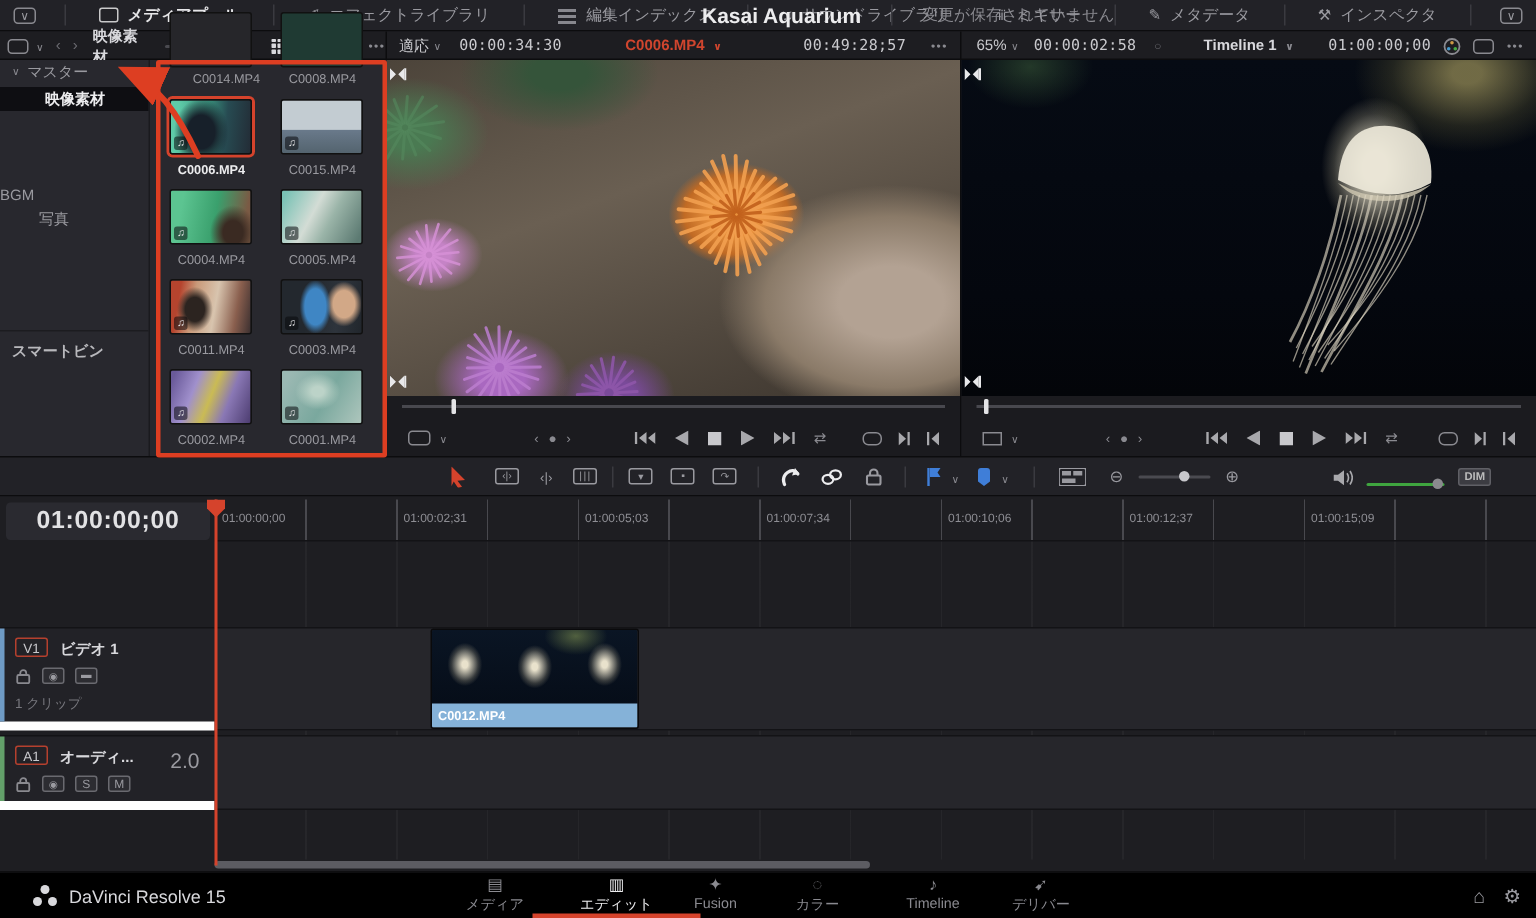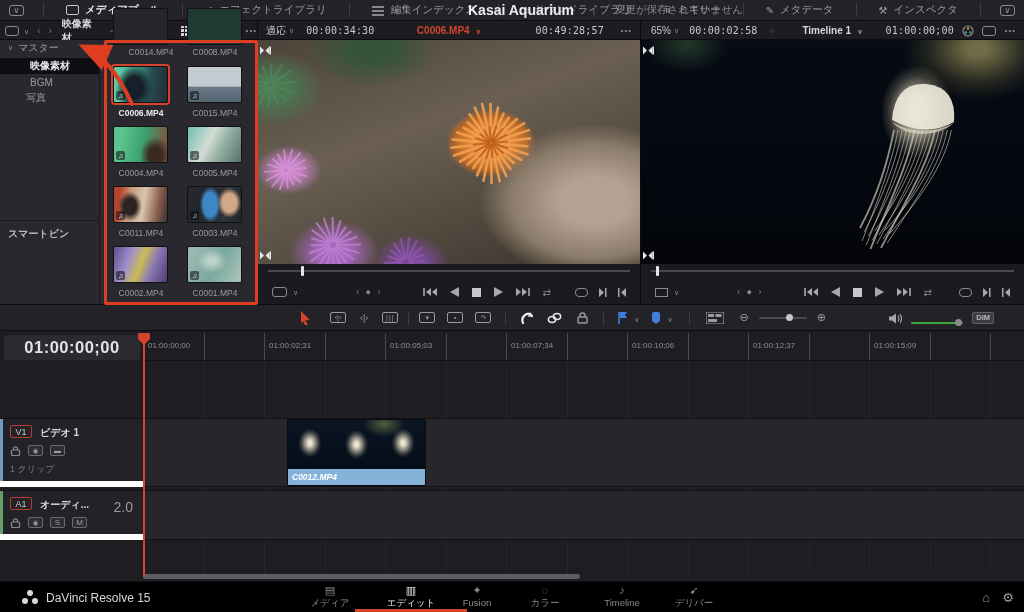--- a/index.html
+++ b/index.html
@@ -65,21 +65,21 @@
   #edittools{position:absolute;left:0;top:304px;width:1024px;height:27px;background:#222227;border-top:1px solid #0c0c0e;border-bottom:1px solid #0c0c0e;display:flex;align-items:center;}
   .boxic{width:16px;height:11px;border:1px solid #9a9aa0;border-radius:2px;color:#9a9aa0;font-size:7px;display:flex;align-items:center;justify-content:center;letter-spacing:0;}
   .dimchip{font-size:7.5px;font-weight:bold;color:#bbb;background:#3c3c42;border:1px solid #606066;border-radius:2px;padding:0 3px;line-height:10px;}
   
   #timeline{position:absolute;left:0;top:331px;width:1024px;height:250px;background:#1e1e22;}
   #tcbox{position:absolute;left:4px;top:4px;width:136px;height:25px;background:#2a2a30;border-radius:3px;display:flex;align-items:center;justify-content:center;font-size:16.5px;color:#e2e2e4;font-weight:bold;letter-spacing:.5px;}
   #ruler{position:absolute;left:143px;top:2px;right:0;height:28px;border-bottom:1px solid #131316;
      background-image:repeating-linear-gradient(90deg,rgba(200,200,210,.25) 0 1px,transparent 1px 60.5px);background-position:0 0;background-size:100% 100%;}
   .rlabel{position:absolute;top:8px;font-size:8px;color:#8e8e94;}
   #trackgrid{position:absolute;left:143px;top:30px;right:0;bottom:8px;background-image:repeating-linear-gradient(90deg,rgba(255,255,255,.035) 0 1px,transparent 1px 60.5px);}
-  .lane{position:absolute;left:0;right:0;background:#26262b;border-top:1px solid #131316;border-bottom:1px solid #131316;font-style:italic;}
+  .lane{position:absolute;left:0;right:0;background:#26262b;border-top:1px solid #131316;border-bottom:1px solid #131316;}
   .thead{position:absolute;left:0;width:143px;background:#222227;border-top:1px solid #131316;border-bottom:6px solid #ffffff;}
   .tstrip{position:absolute;left:0;top:0;bottom:0;width:3px;}
   .tid{position:absolute;left:10px;top:6px;width:22px;height:13px;border:1px solid #b5402e;border-radius:2px;color:#c9c9cd;font-size:9px;display:flex;align-items:center;justify-content:center;}
   .tname{position:absolute;left:40px;top:7px;font-size:10px;color:#d8d8dc;font-weight:bold;}
   .ticon{width:15px;height:11px;border:1px solid #6a6a70;border-radius:2px;color:#9a9aa0;font-size:7px;display:flex;align-items:center;justify-content:center;background:#2c2c31;}
   .locksvg{display:block;}
   #playhead-line{position:absolute;left:143px;top:2px;width:1.5px;height:244px;background:#d5432c;z-index:30;}
   #playhead-cap{position:absolute;left:137px;top:2px;z-index:31;}
   #tlclip{position:absolute;left:144px;top:0px;width:139px;height:67px;border-radius:2px;overflow:hidden;border:1px solid #0a0a0c;}
   #tlclip .film{position:absolute;left:0;top:0;right:0;height:51px;
@@ -220,21 +220,21 @@
   </div>
 
   <div id="binpanel">
     <div class="binrow" style="padding-left:8px;gap:5px;">
       <span class="chev" style="margin:0;">∨</span>
       <span>マスター</span>
     </div>
     <div class="binrow sel" style="padding-left:30px;margin-top:2px;">
       <span>映像素材</span>
     </div>
-    <div class="binrow" style="padding-left:30px;">
+    <div class="binrow" style="margin-top:48px;">
       <span>BGM</span>
     </div>
     <div class="binrow" style="padding-left:26px;">
       <span>写真</span>
     </div>
     <div style="position:absolute;left:0;top:180px;width:100%;height:1px;background:#1c1c20;"></div>
     <div class="binrow" style="position:absolute;top:186px;padding-left:8px;color:#b8b8bc;font-weight:bold;">
       <span>スマートビン</span>
     </div>
   </div>

